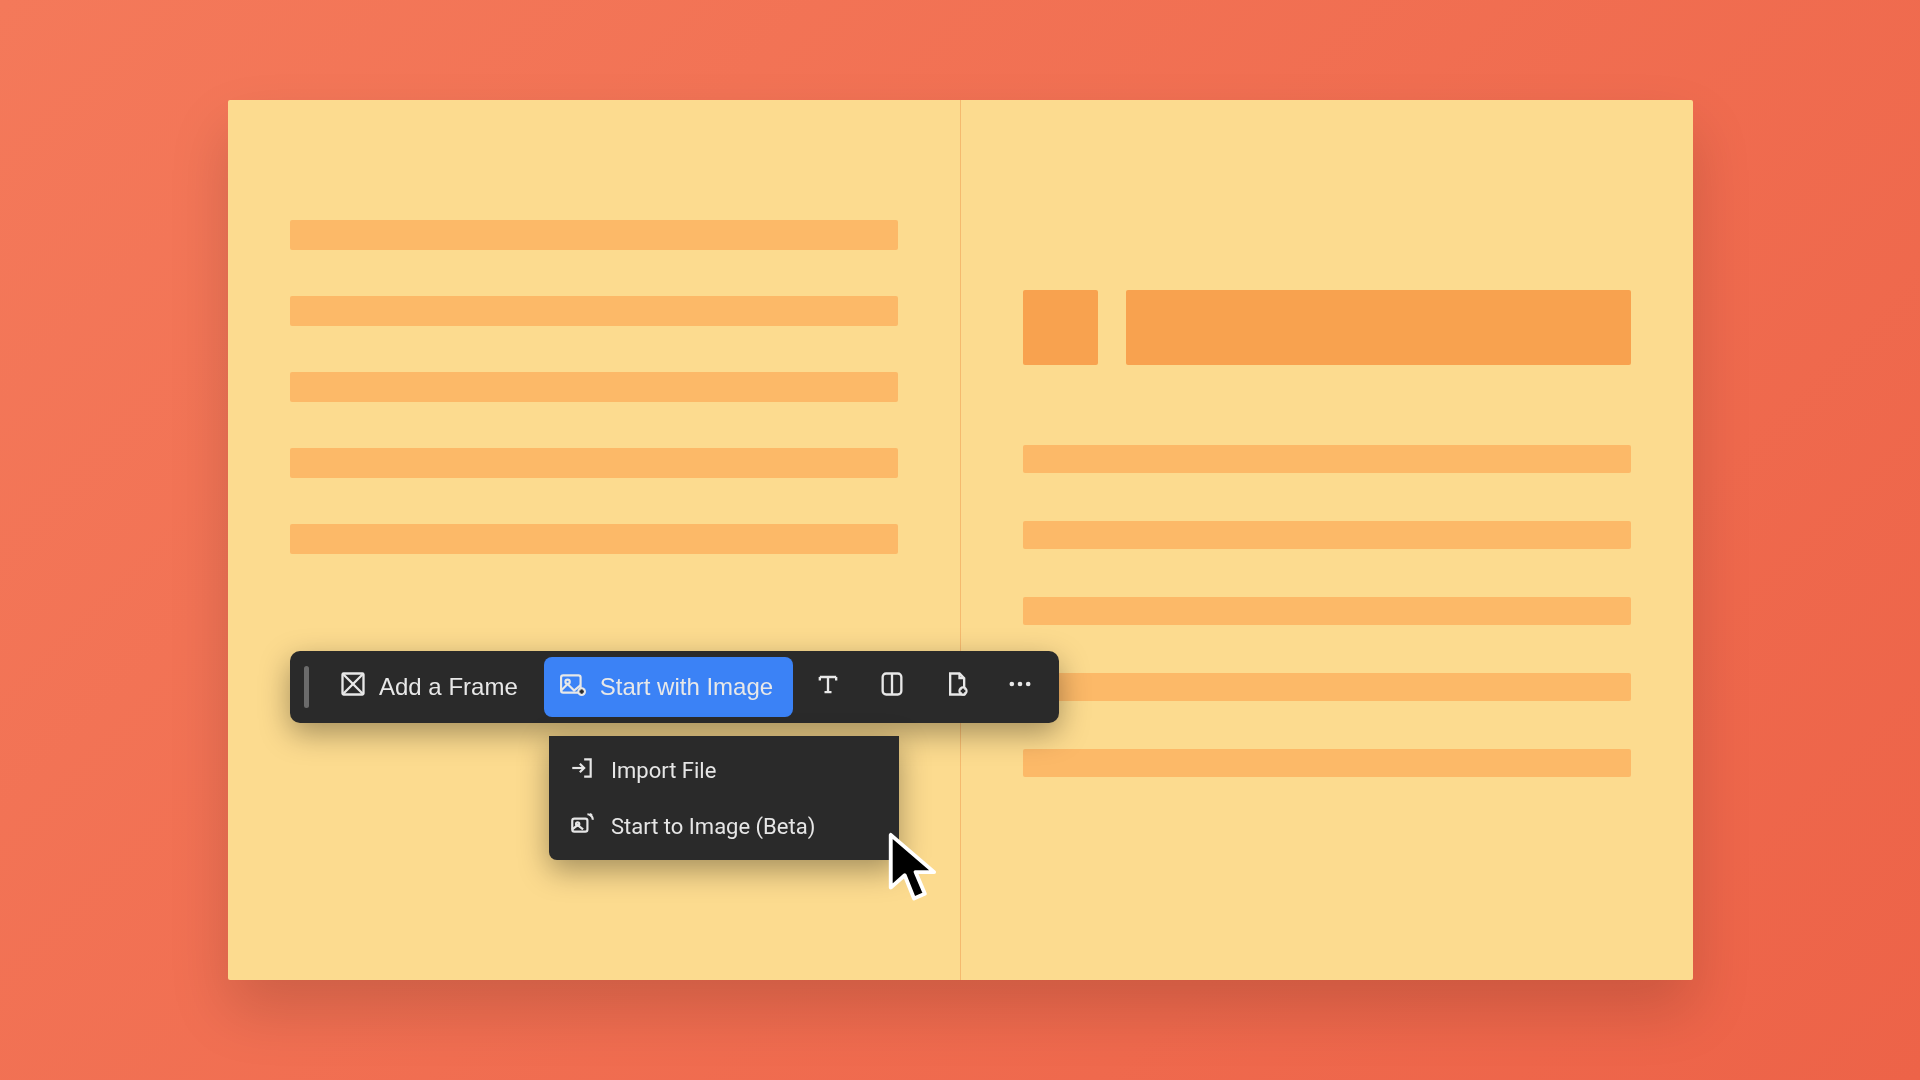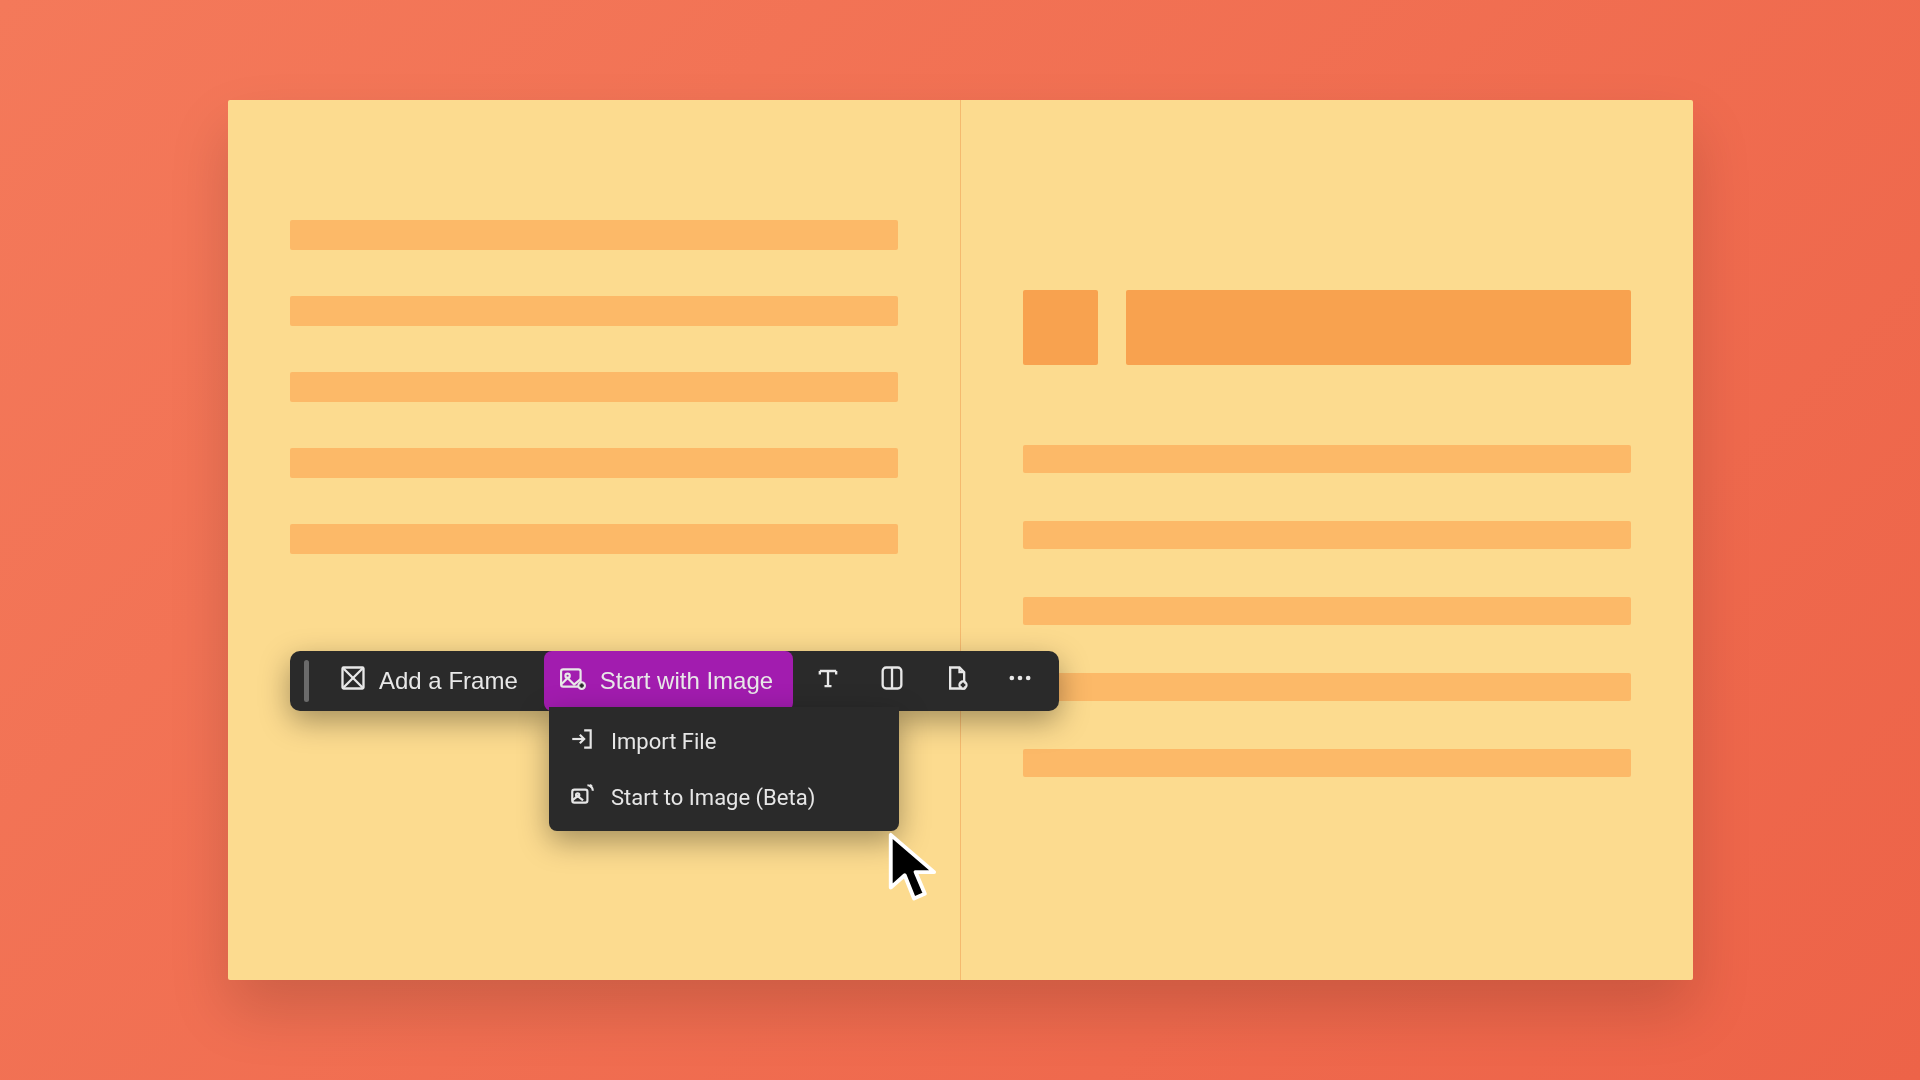--- a/index.html
+++ b/index.html
@@ -69,21 +69,21 @@
   
   .toolbar-wrap {
     position: absolute;
     left: 290px;
     top: 651px;
     z-index: 10;
   }
   .toolbar {
     background: #2a2a2a;
     border-radius: 10px;
-    padding: 0 10px;
+    padding: 6px 10px;
     display: flex;
     align-items: center;
     gap: 6px;
     box-shadow: 0 10px 30px rgba(0,0,0,0.35);
   }
   .handle {
     width: 5px;
     height: 42px;
     background: #6b6b6b;
     border-radius: 3px;
@@ -97,28 +97,28 @@
     color: #e8e8e8;
     font-size: 24px;
     border-radius: 8px;
     display: flex;
     align-items: center;
     gap: 12px;
     padding: 0 16px;
     cursor: pointer;
   }
   .tbtn.labelled { padding: 0 20px 0 14px; }
-  .tbtn.active { background: #a21caf; }
+  .tbtn.active { background: #3b82f6; }
   .tbtn svg { stroke: #e8e8e8; fill: none; stroke-width: 2; }
   .iconbtn { width: 58px; justify-content: center; padding: 0; }
 
   .dropdown {
     position: absolute;
     left: 259px;
-    top: 56px;
+    top: 85px;
     width: 350px;
     background: #2a2a2a;
     border-radius: 0 0 8px 8px;
     box-shadow: 0 10px 30px rgba(0,0,0,0.35);
     padding: 6px 0;
   }
   .ditem {
     display: flex;
     align-items: center;
     gap: 16px;

